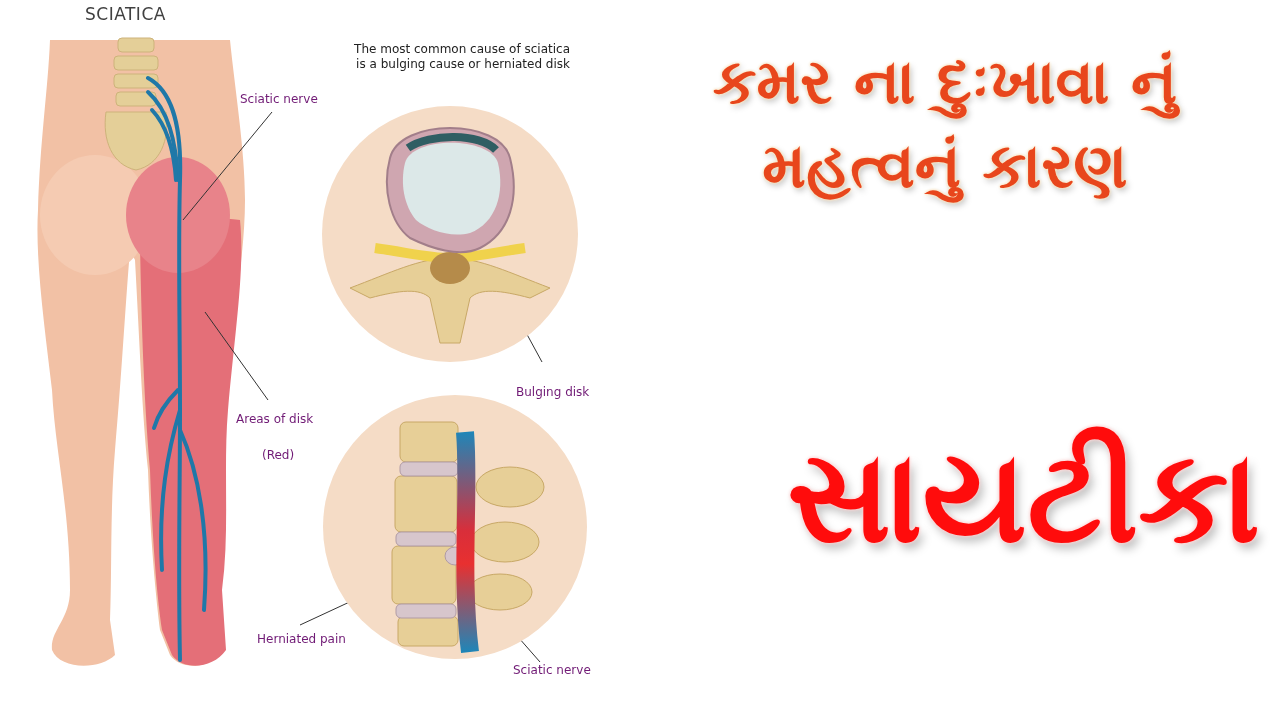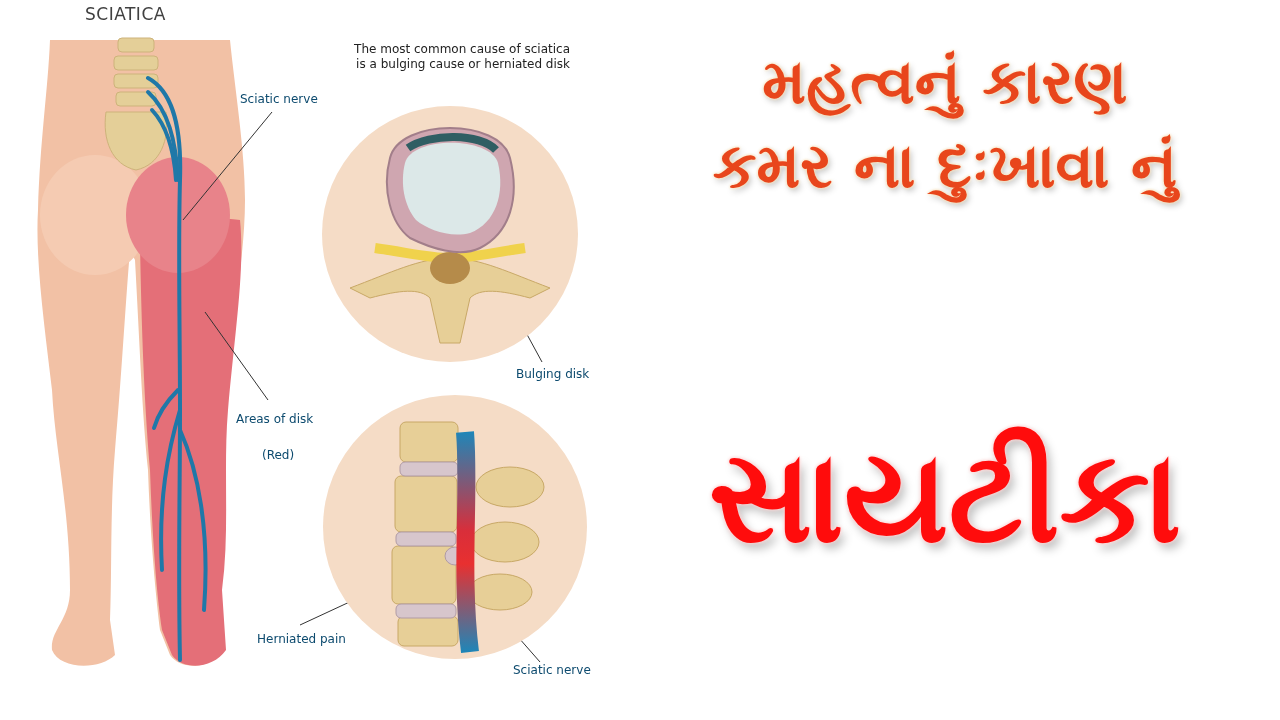--- a/index.html
+++ b/index.html
@@ -1,23 +1,23 @@
 <!DOCTYPE html>
 <html><head>
 <meta charset="utf-8">
 <style>
   html, body { margin:0; padding:0; }
   body { width:1280px; height:720px; position:relative; overflow:hidden; background:#ffffff; font-family:"DejaVu Sans", sans-serif; }
   .abs { position:absolute; }
-  .lbl { position:absolute; font-family:"DejaVu Sans", sans-serif; color:#0c4a6e; font-size:12px; line-height:14px; white-space:nowrap; }
+  .lbl { position:absolute; font-family:"DejaVu Sans", sans-serif; color:#701a75; font-size:12px; line-height:14px; white-space:nowrap; }
   .title-top { position:absolute; left:85px; top:4px; font-size:17px; color:#404040; letter-spacing:0.5px; }
   .caption { position:absolute; left:334px; top:42px; font-size:12px; line-height:15px; color:#222; text-align:right; width:236px; }
   .guj1 { position:absolute; left:630px; top:40px; width:630px; text-align:center; font-size:62px; line-height:84px; font-weight:bold; color:#e8461c;
           text-shadow: 0 0 3px #fde6c0, 0 0 3px #fde6c0, 2px 3px 6px rgba(0,0,0,0.25); }
-  .guj2 { position:absolute; left:630px; top:422px; width:630px; text-align:center; font-size:128px; line-height:150px; font-weight:bold; color:#ff0c0c;
+  .guj2 { position:absolute; left:630px; top:422px; width:630px; text-align:right; font-size:128px; line-height:150px; font-weight:bold; color:#ff0c0c;
           text-shadow: 0 0 3px #ffd6d6, 0 0 4px #ffd6d6, 4px 6px 10px rgba(0,0,0,0.25); }
 </style>
 </head>
 <body>
 
 <div class="title-top">SCIATICA</div>
 
 <svg class="abs" style="left:30px;top:30px" width="240" height="650" viewBox="0 0 240 650">
 
   <path d="M20 10 L200 10 C205 60 215 120 215 170 C215 230 200 300 195 380 C192 440 200 500 190 560 L195 620 C180 640 150 640 140 625 L130 600 C125 560 120 500 118 440 C112 380 110 320 105 230 L100 220 C95 280 92 340 85 420 C80 480 82 540 80 590 L85 625 C70 640 30 640 22 620 C20 600 40 590 40 560 C40 480 25 420 22 360 C15 300 5 230 8 180 C10 110 18 60 20 10 Z" fill="#f2c1a5"></path>
@@ -97,21 +97,21 @@
 </svg>
 
 <div class="caption">
   <div>The most common cause of sciatica</div>
   <div>is a bulging cause or herniated disk</div>
 </div>
 
 <div class="lbl" style="left:240px;top:92px">Sciatic nerve</div>
 <div class="lbl" style="left:236px;top:412px">Areas of disk</div>
 <div class="lbl" style="left:262px;top:448px">(Red)</div>
-<div class="lbl" style="left:516px;top:367px">Bulging disk</div>
+<div class="lbl" style="left:516px;top:385px">Bulging disk</div>
 <div class="lbl" style="left:257px;top:632px">Herniated pain</div>
 <div class="lbl" style="left:513px;top:663px">Sciatic nerve</div>
 
 <div class="guj1">
+  <div>કમર ના દુઃખાવા નું</div>
   <div>મહત્વનું કારણ</div>
-  <div>કમર ના દુઃખાવા નું</div>
 </div>
 <div class="guj2">સાયટીકા</div>
 
 </body></html>

